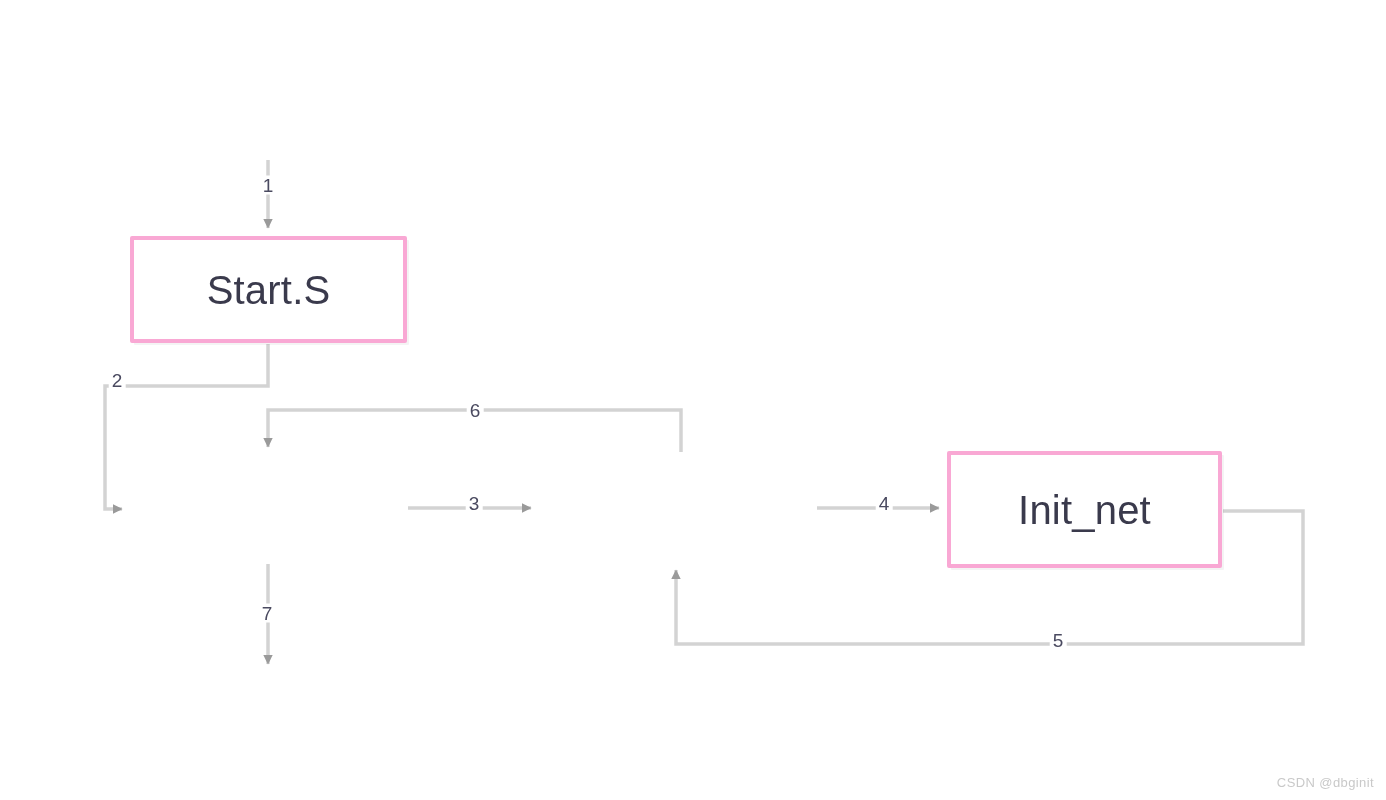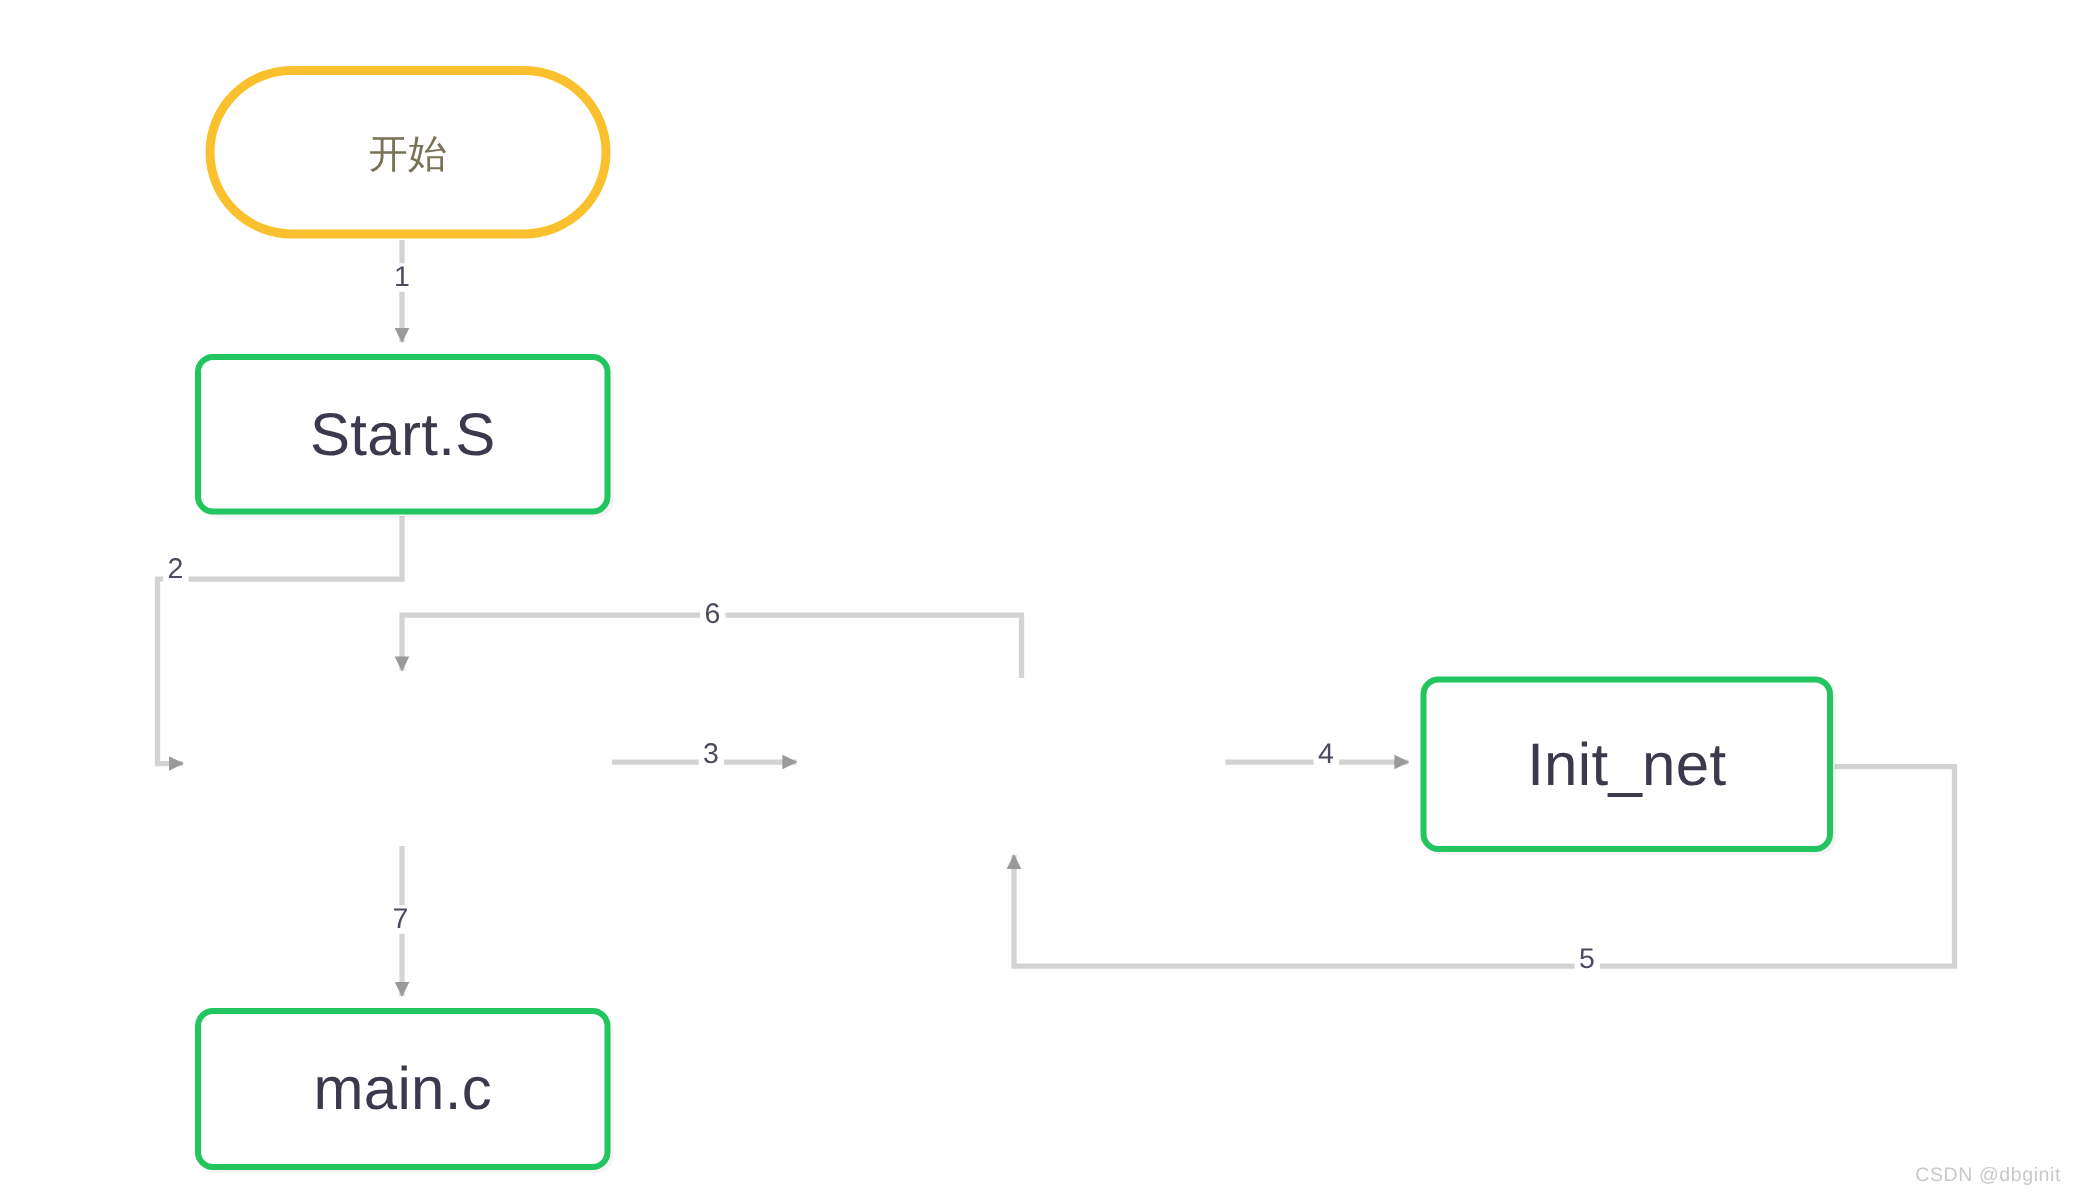--- a/index.html
+++ b/index.html
@@ -27,22 +27,22 @@
   .node {
     position: absolute;
     box-sizing: border-box;
     background: #ffffff;
     display: flex;
     align-items: center;
     justify-content: center;
     color: #3a3a4c;
   }
   .node.process {
-    border: 4px solid #22c55e;
-    border-radius: 12px;
+    border: 4px solid #f9a8d4;
+    border-radius: 2px;
     box-shadow: 3px 3px 0 -1px rgba(0,0,0,0.045);
     align-items: center;
   }
   .node.terminator {
     border: 6px solid #fbc02d;
     border-radius: 60px;
   }
   .node-label {
     font-size: 40px;
     font-weight: 400;
@@ -97,37 +97,31 @@
       <path d="M 817 508 L 939 508" marker-end="url(#arrow)"></path>
 
       <path d="M 1223 511 L 1303 511 L 1303 644 L 676 644 L 676 570" marker-end="url(#arrow)"></path>
 
       <path d="M 681 452 L 681 410 L 268 410 L 268 447" marker-end="url(#arrow)"></path>
 
       <path d="M 268 564 L 268 664" marker-end="url(#arrow)"></path>
     </g>
   </svg>
 
-  <div class="node terminator" style="left:137px; top:44px; width:270px; height:115px;">
-    <span class="node-label">开始</span>
-  </div>
 
   <div class="node process" style="left:130px; top:236px; width:277px; height:107px;">
     <span class="node-label">Start.S</span>
   </div>
 
 
 
   <div class="node process" style="left:947px; top:451px; width:275px; height:117px;">
     <span class="node-label">Init_net</span>
   </div>
 
-  <div class="node process" style="left:130px; top:672px; width:277px; height:108px;">
-    <span class="node-label">main.c</span>
-  </div>
 
   <div class="edge-label" style="left: 268px; top: 185px; transform: translate(-50%, -50%);">1</div>
   <div class="edge-label" style="left: 117px; top: 380px; transform: translate(-50%, -50%);">2</div>
   <div class="edge-label" style="left: 474px; top: 503px; transform: translate(-50%, -50%);">3</div>
   <div class="edge-label" style="left: 884px; top: 503px; transform: translate(-50%, -50%);">4</div>
   <div class="edge-label" style="left: 1058px; top: 640px; transform: translate(-50%, -50%);">5</div>
   <div class="edge-label" style="left: 475px; top: 410px; transform: translate(-50%, -50%);">6</div>
   <div class="edge-label" style="left: 267px; top: 613px; transform: translate(-50%, -50%);">7</div>
 
   <div class="watermark">CSDN @dbginit</div>

